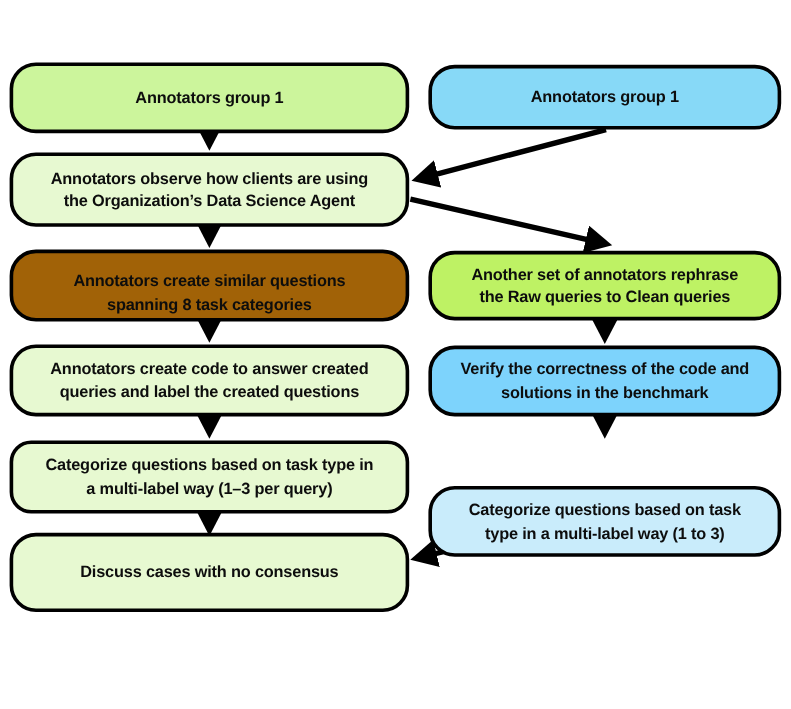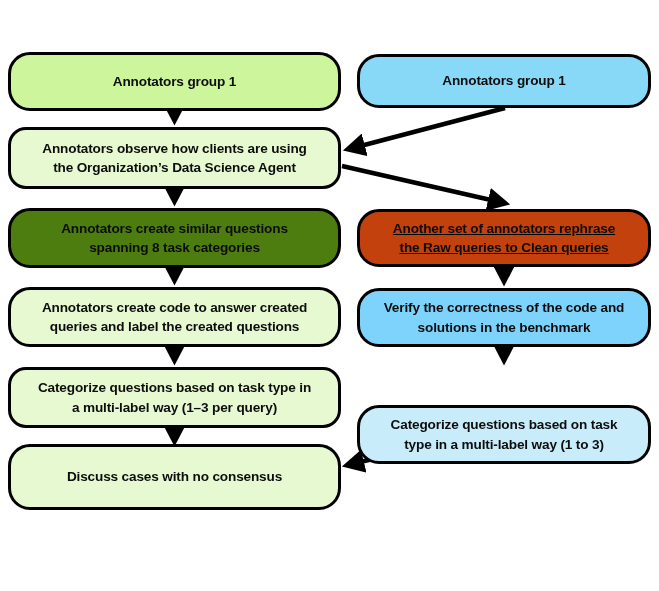--- a/index.html
+++ b/index.html
@@ -46,28 +46,28 @@
     line-height: 1.42;
     color: #0d0d0d;
     letter-spacing: -0.15px;
     white-space: pre-line;
   }
   
   .col-a { left: 8px; width: 333px; }
   .col-b { left: 357px; width: 294px; }
 
   .a0 { top: 52px;  height: 59px; background: #ccf59c; }
-  .a1 { top: 127px; height: 62px; background: #e7f9d1; border-radius: 18px; }
-  .a2 { top: 208px; height: 60px; background: #4d7c0f; }
+  .a1 { top: 127px; height: 62px; background: #e7f9d1; }
+  .a2 { top: 208px; height: 60px; background: #a16207; align-items: flex-end; }
   .a3 { top: 287px; height: 60px; background: #e7f9d1; }
   .a4 { top: 367px; height: 61px; background: #e7f9d1; border-radius: 18px; }
   .a5 { top: 444px; height: 66px; background: #e7f9d1; }
 
   .b0 { top: 54px;  height: 54px; background: #87d9f7; }
-  .b1 { top: 209px; height: 58px; background: #c2410c; text-decoration: underline; }
+  .b1 { top: 209px; height: 58px; background: #bef264; }
   .b2 { top: 288px; height: 59px; background: #7dd3fc; }
   .b3 { top: 367px; height: 59px; background: #c9ecfb; margin-top: 38px; }
 </style>
 </head>
 <body>
 
 <div id="canvas">
 
   <svg id="edges" viewBox="0 0 659 591" width="659" height="591" xmlns="http://www.w3.org/2000/svg">
     <defs>

